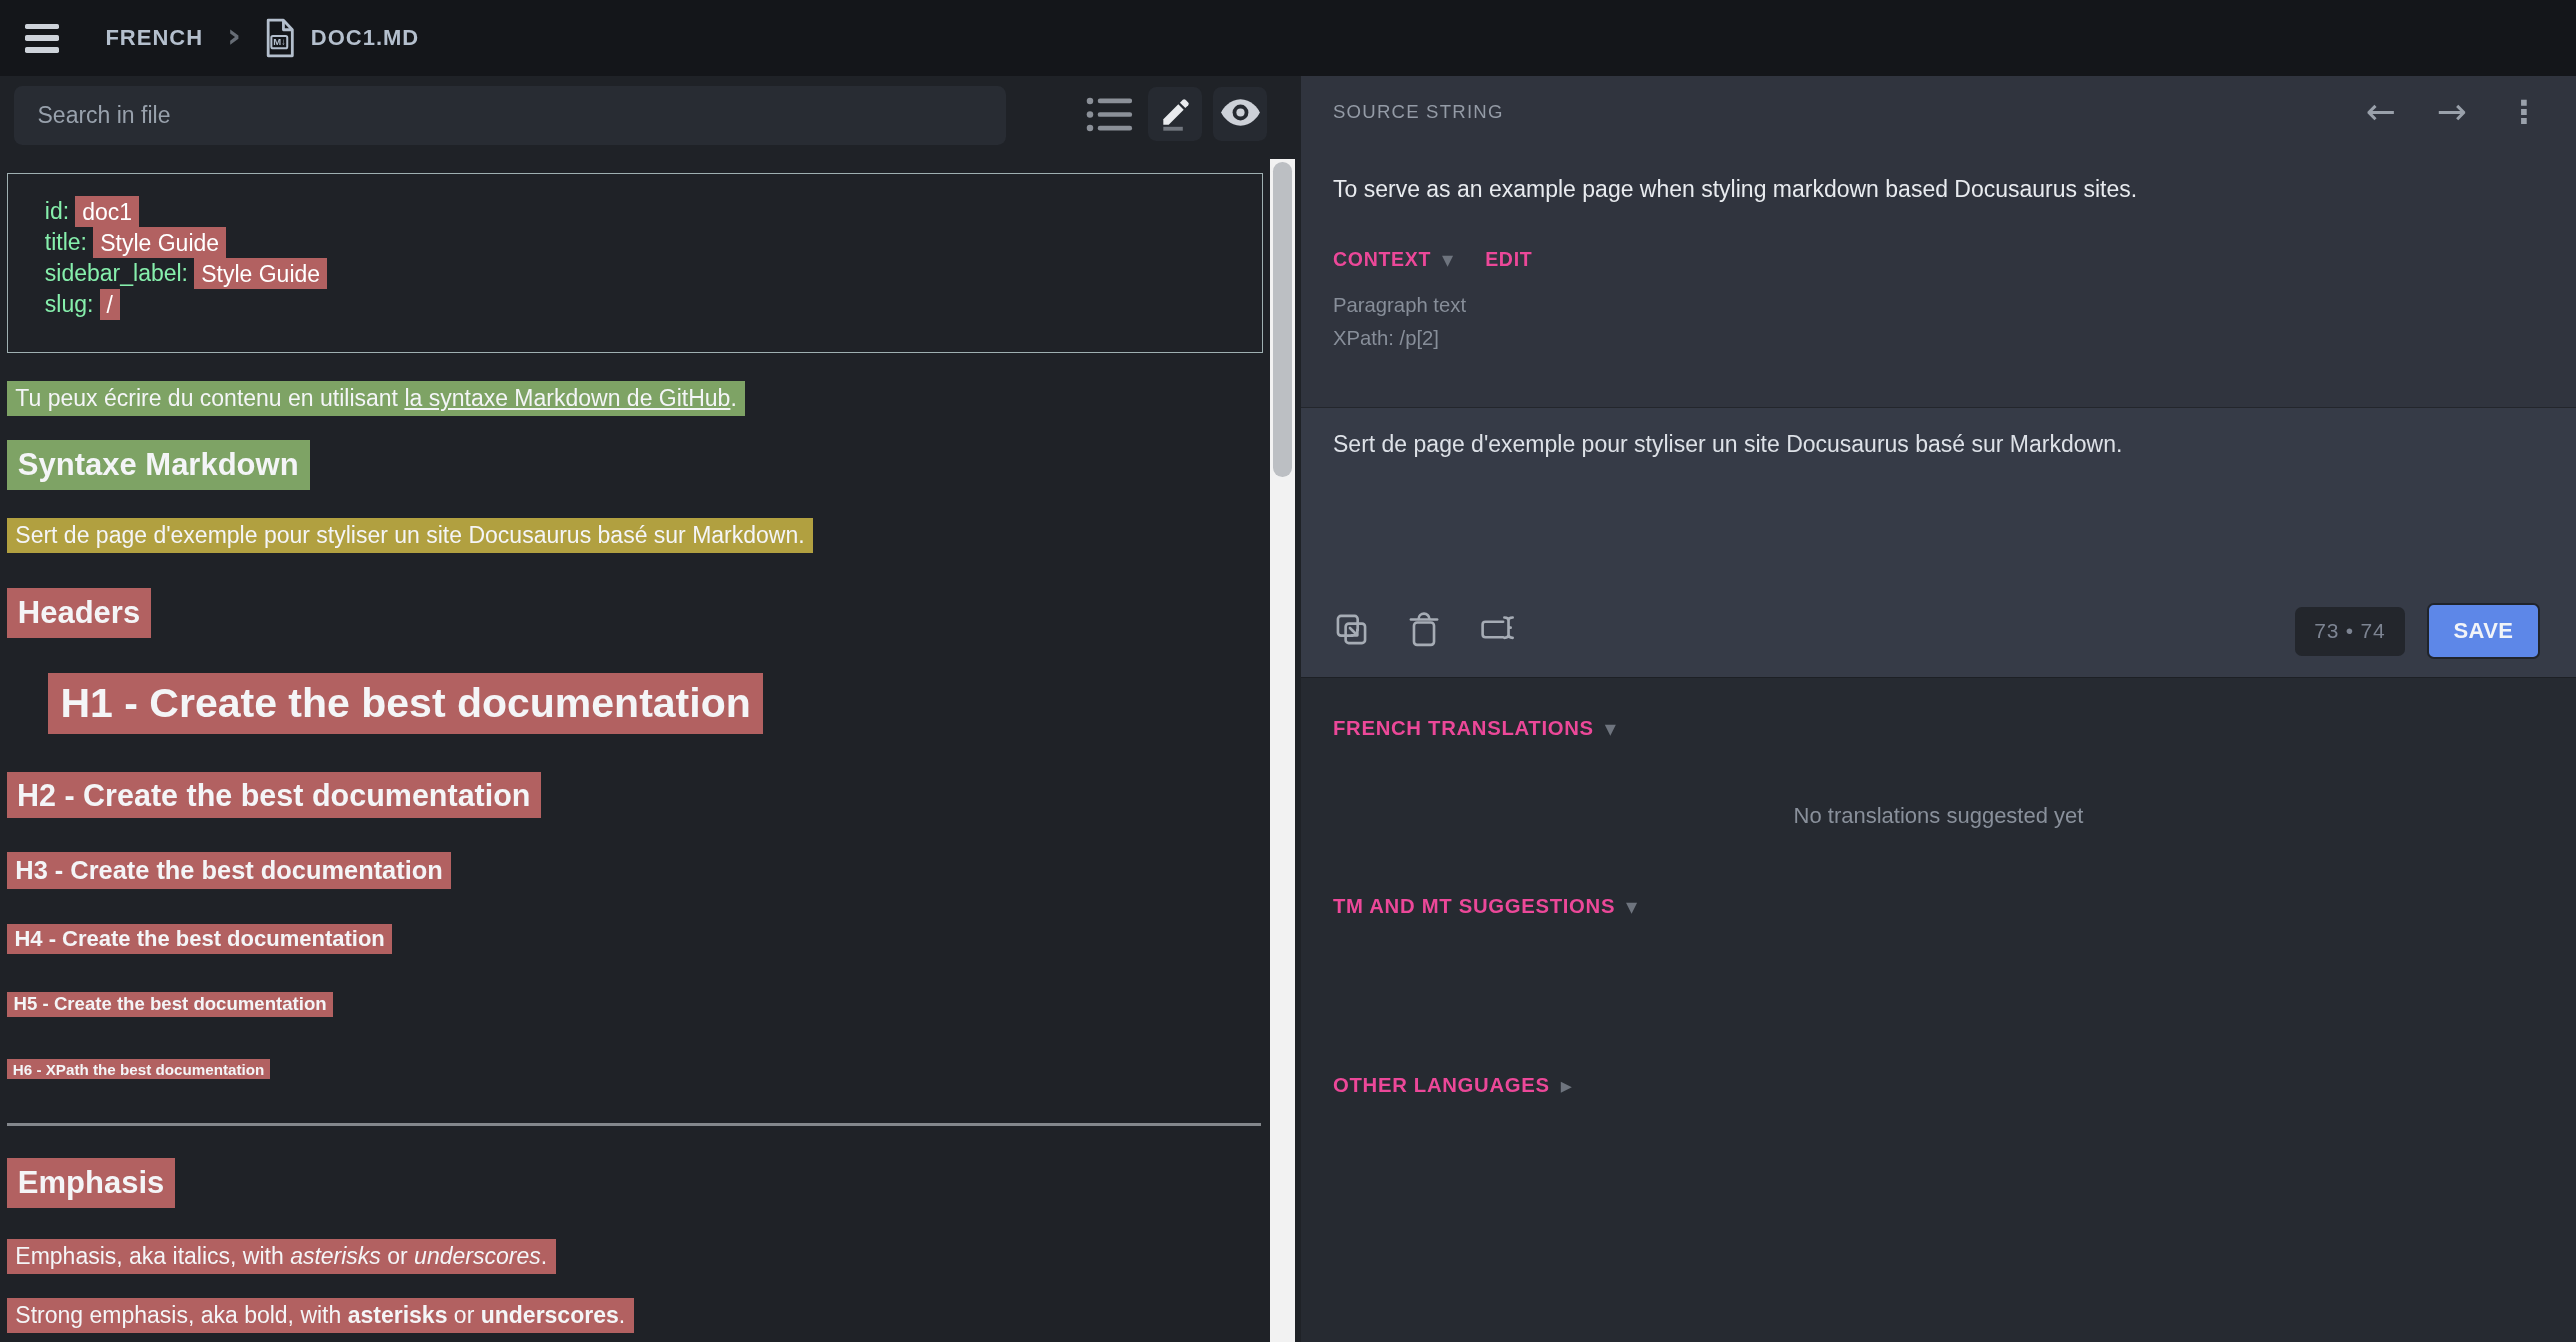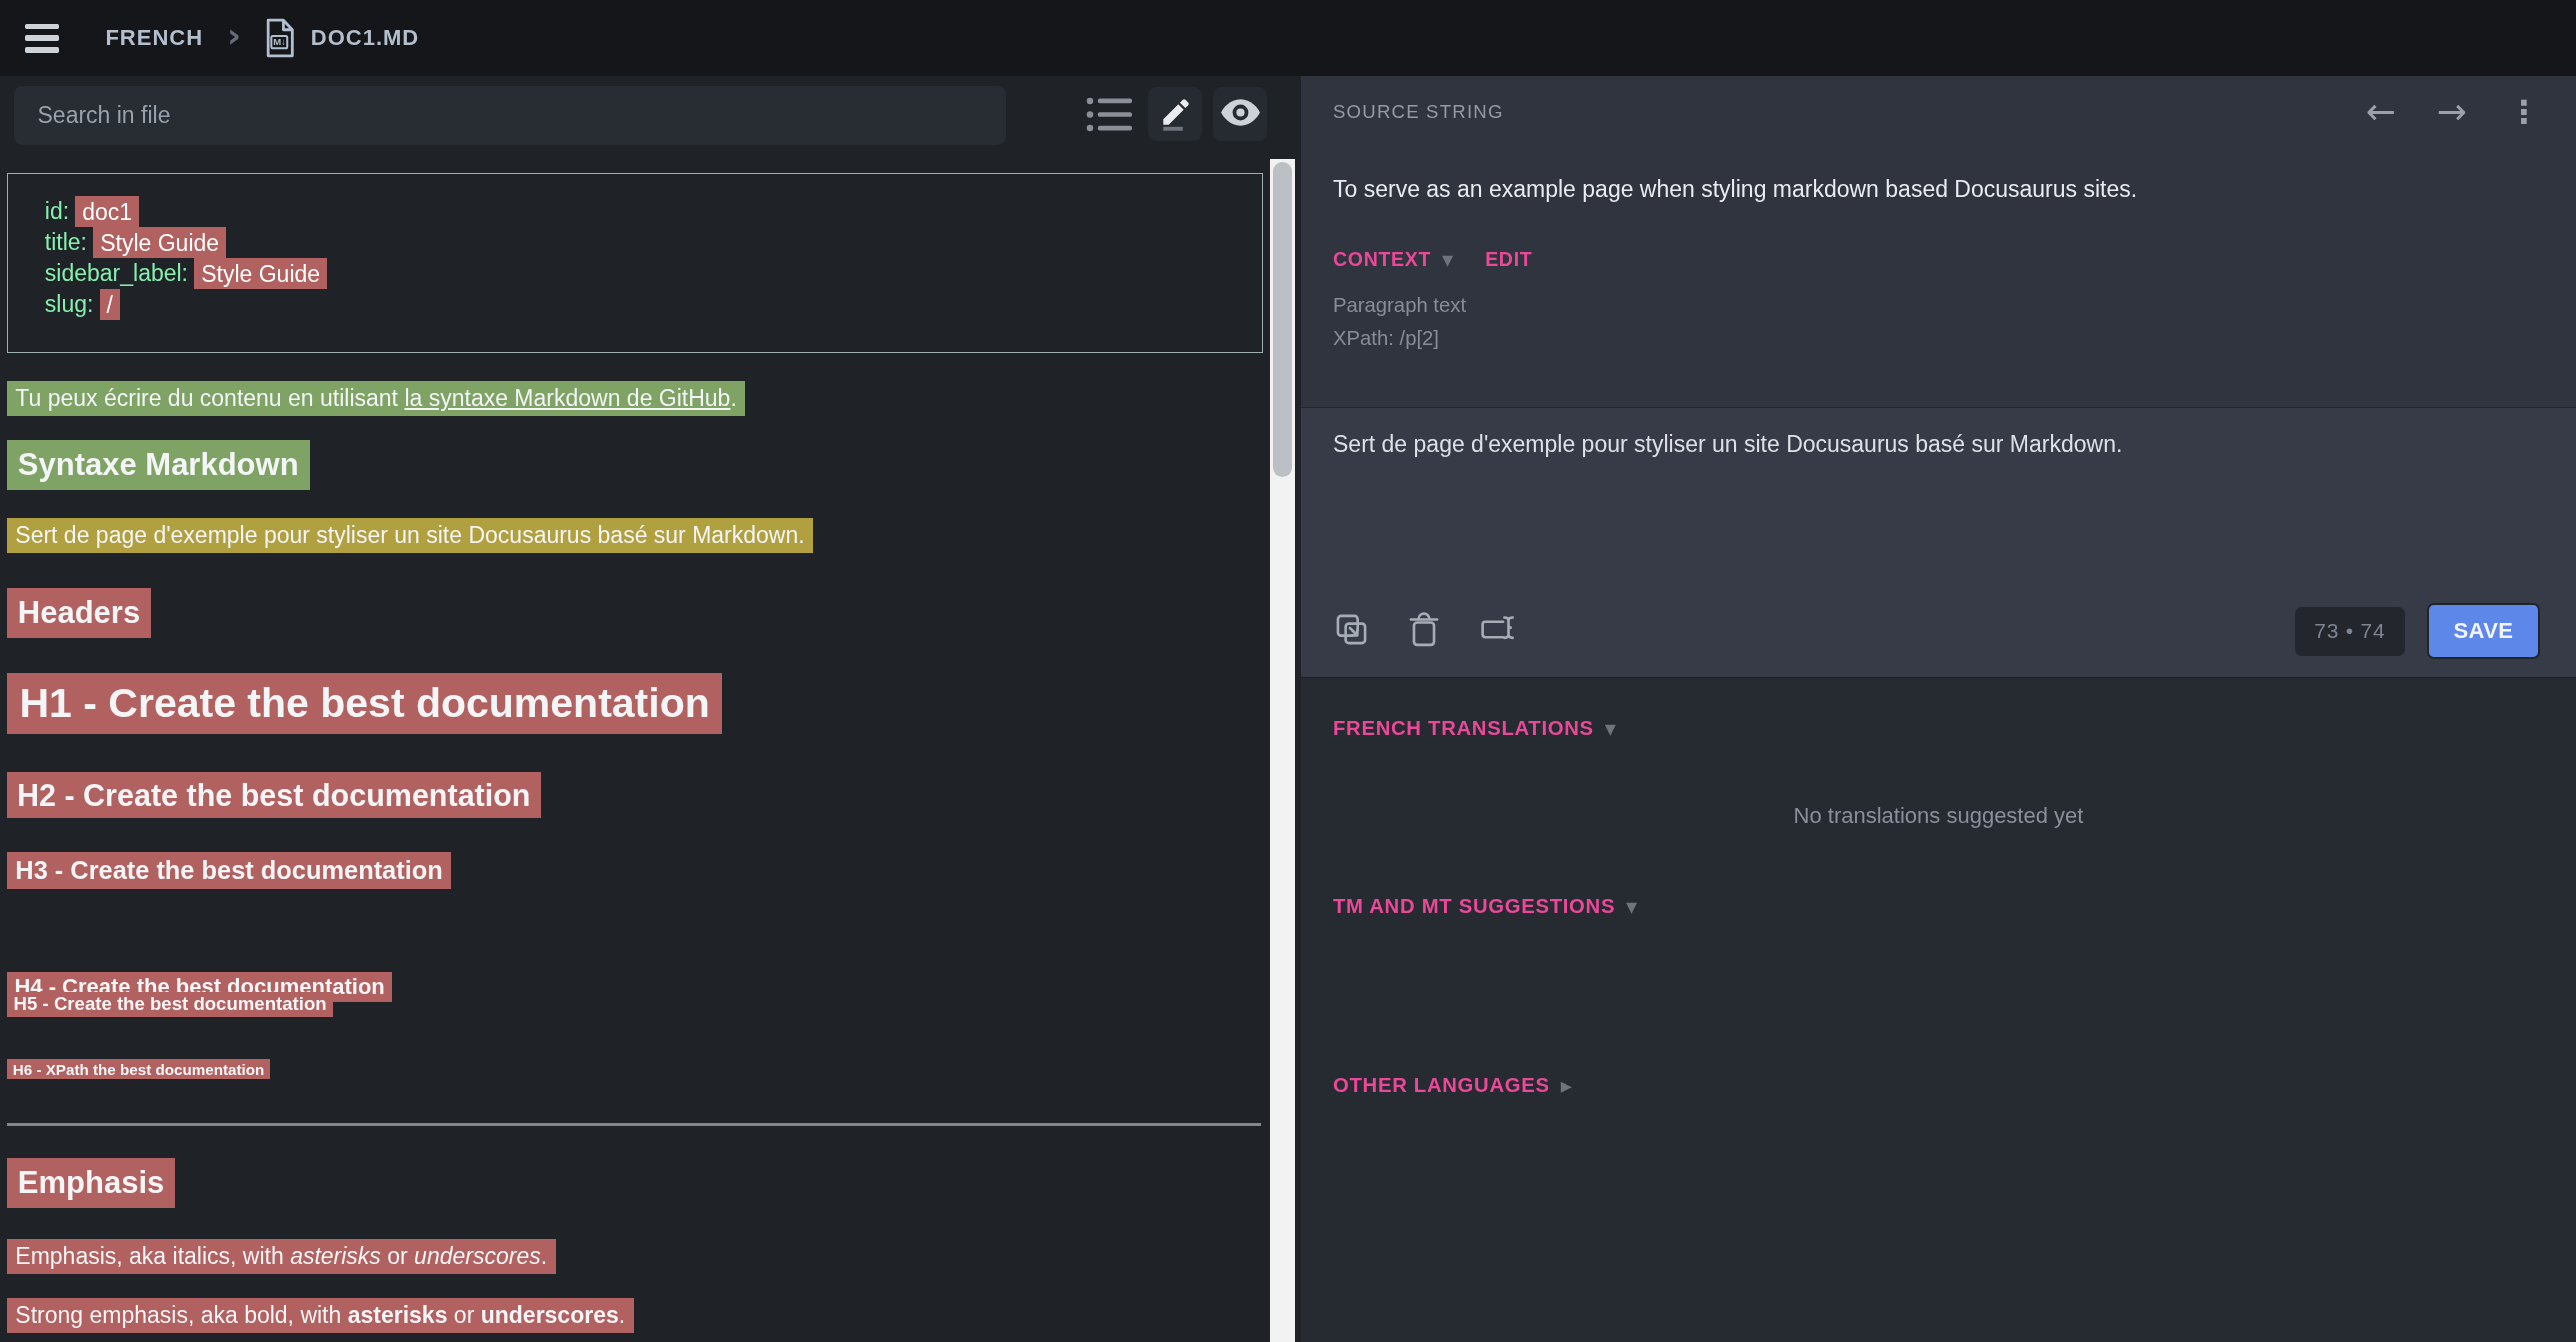--- a/index.html
+++ b/index.html
@@ -36,27 +36,27 @@
   .doc-item{position:absolute;left:6.8px;margin:0;line-height:1;cursor:pointer;}
   .hl{color:#f4f5f7;}
   .hl-red{background:#b26161;}
   .hl-green{background:#7ea365;}
   .hl-yellow{background:#b1a040;}
   .p-str{font-size:23px;}
   .p-str .hl{display:inline-block;padding:6px 8.5px;}
   .h-md{font-size:31px;font-weight:700;}
   .h-md .hl{display:inline-block;padding:9.3px 11px;}
   .pos-h1{font-size:41px;font-weight:700;}
-  .pos-h1 .hl{display:inline-block;padding:10.2px 12.7px;}
+  .pos-h1 .hl{display:inline-block;padding:10.2px 12.7px;margin-left:41px;}
   .pos-h2{font-size:30.5px;font-weight:700;}
   .pos-h2 .hl{display:inline-block;padding:7.6px 10.2px;}
   .pos-h3{font-size:25.4px;font-weight:700;}
   .pos-h3 .hl{display:inline-block;padding:6px 8.5px;}
   .pos-h4{font-size:22px;font-weight:700;}
-  .pos-h4 .hl{display:inline-block;padding:4.2px 7.6px;margin-top:48px;}
+  .pos-h4 .hl{display:inline-block;padding:4.2px 7.6px;}
   .pos-h5{font-size:18.6px;font-weight:700;}
   .pos-h5 .hl{display:inline-block;padding:3.4px 6.8px;}
   .pos-h6{font-size:15.2px;font-weight:700;}
   .pos-h6 .hl{display:inline-block;padding:2.5px 6px;}
   .doclink{color:inherit;text-decoration:underline;cursor:pointer;}
 
   .frontmatter{position:absolute;left:6.8px;top:97px;width:1256px;height:180px;
         border:1.7px solid #9fb0b2;padding:22px 0 0 37px;font-size:23px;line-height:31px;}
   .fm-key{color:#86efac;}
   .fm-val{background:#b26161;color:#fff;padding:2.5px 6.8px;}

